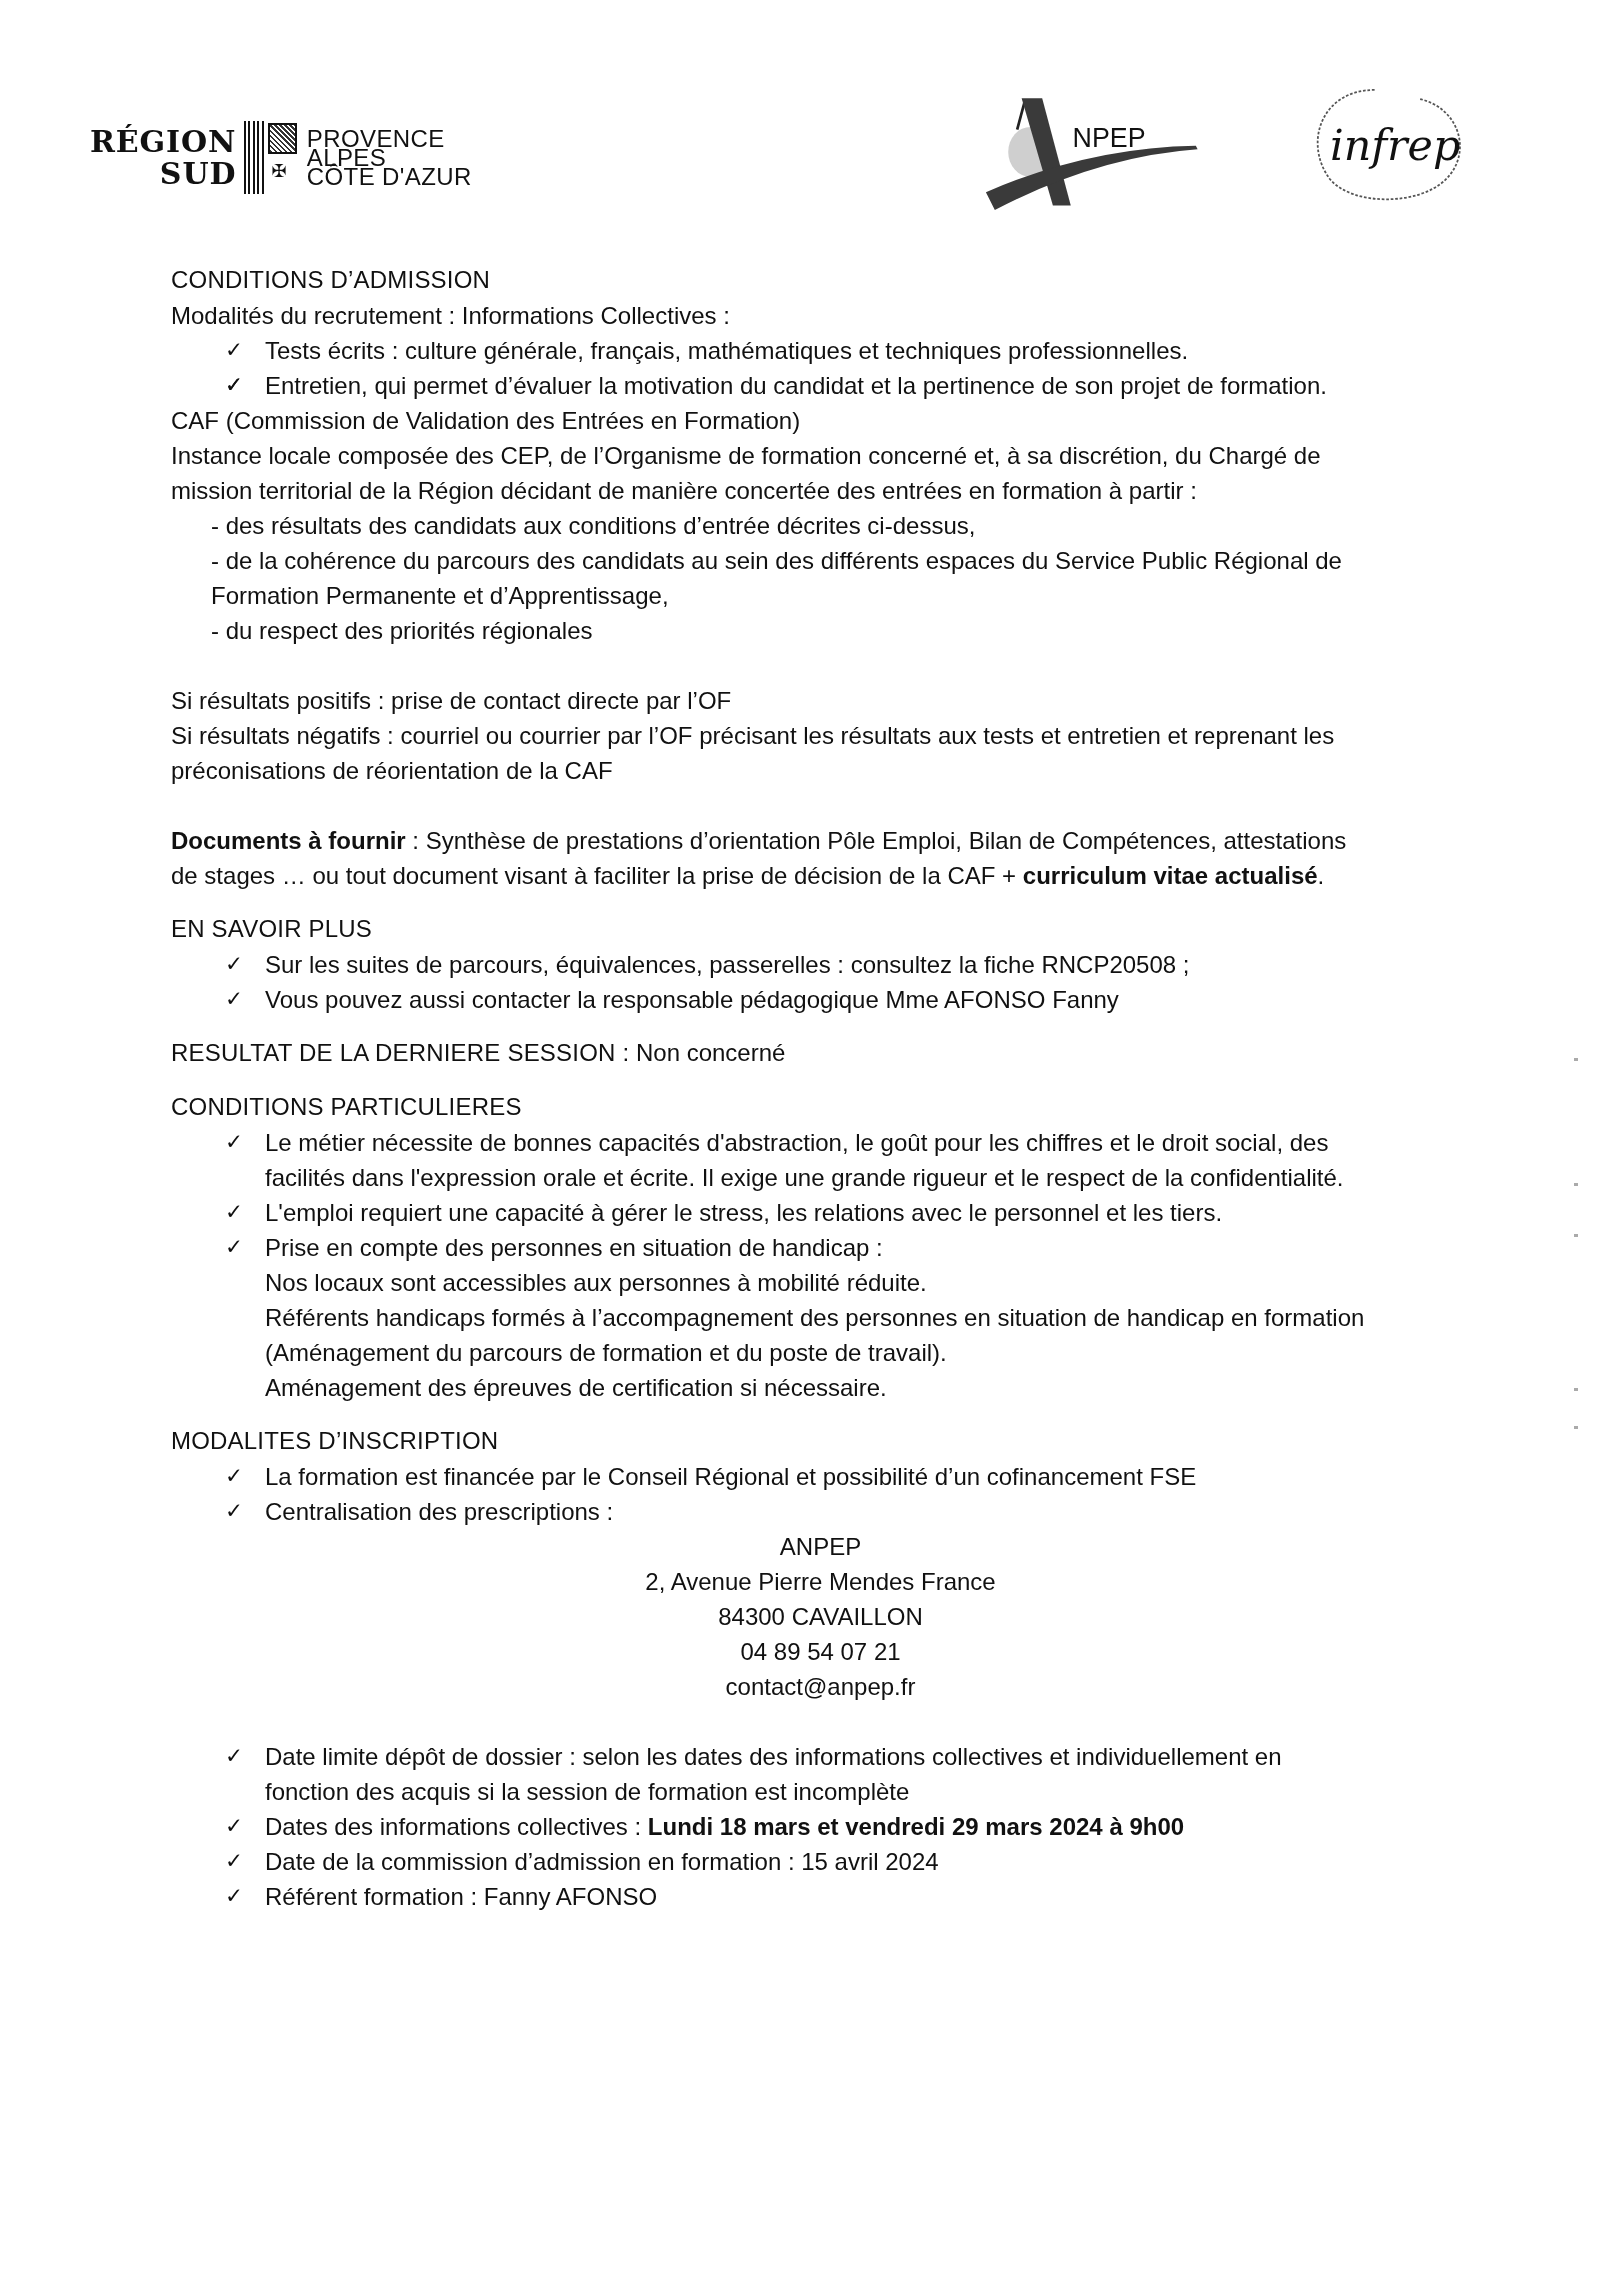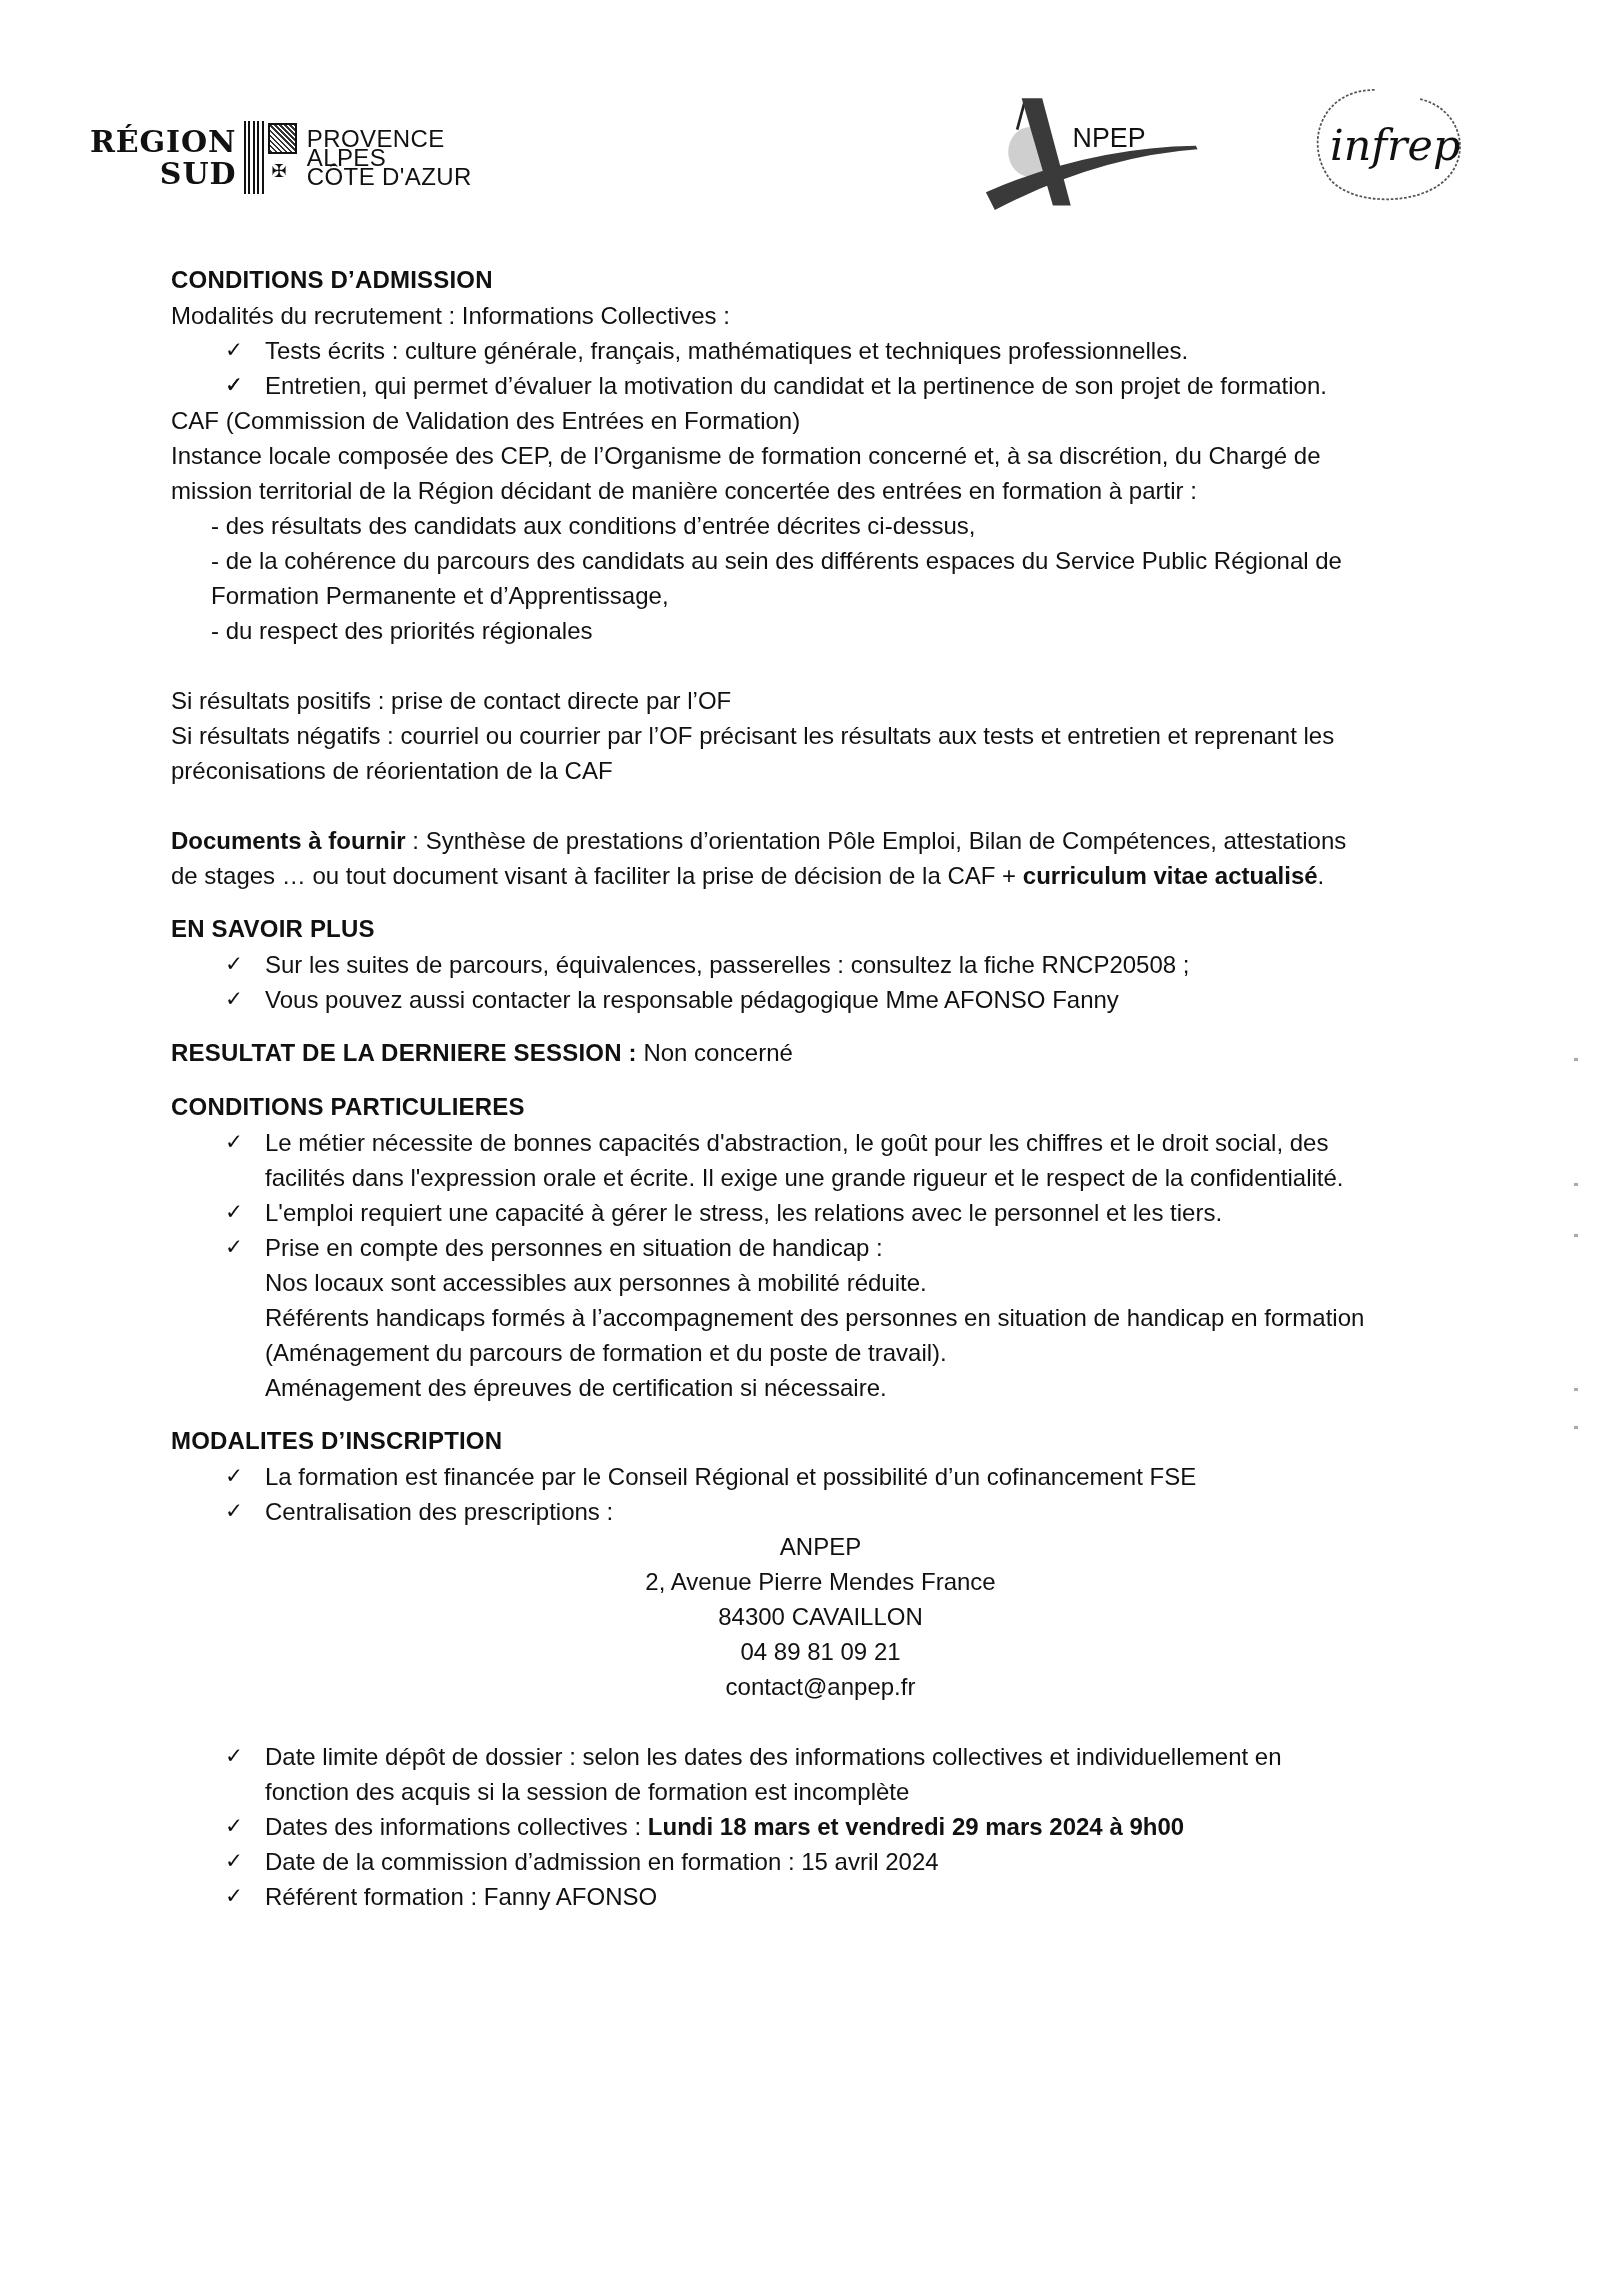--- a/index.html
+++ b/index.html
@@ -17,21 +17,21 @@
   .region-emblem .shield { width: 32px; height: 73px; border-left: 1.8px solid #111; position: relative; }
   .region-emblem .shield .top { position: absolute; left: 3.6px; top: 1.8px; width: 25px; height: 27px; border: 2.7px solid #111; background: repeating-linear-gradient(45deg, #333 0 1.8px, #fff 1.8px 3.6px); }
   .region-emblem .shield .bot { position: absolute; left: 7.2px; top: 41px; width: 18px; height: 18px; font-size: 18px; line-height: 18px; color: #111; }
   .region-names { font-size: 24px; line-height: 19px; color: #111; letter-spacing: 0.4px; }
 
   .logo-anpep { position: absolute; left: 981px; top: 76px; width: 251px; height: 134px; }
   .logo-infrep { position: absolute; left: 1303px; top: 81px; width: 170px; height: 125px; }
 
   
   .content { position: absolute; left: 171px; top: 262px; width: 1299px; font-size: 24px; line-height: 35px; }
-  .h { font-weight: bold; font-size: 24px; line-height: 36px; letter-spacing: 0.2px; }
+  .h { font-weight: normal; font-size: 24px; line-height: 36px; letter-spacing: 0.2px; }
   .it { }
   .b { font-weight: bold; }
   .row { position: relative; white-space: nowrap; }
   .check-item { position: relative; padding-left: 94px; }
   .check-item .ck { position: absolute; left: 54px; top: 0; font-size: 21.5px; }
   .cont { padding-left: 94px; }
   .dash { padding-left: 40px; }
   .dash2 { padding-left: 40px; }
   .center { text-align: center; padding-right: 0; }
   .gap { height: 35px; }
@@ -116,21 +116,21 @@
     <div class="row cont">(Aménagement du parcours de formation et du poste de travail).</div>
     <div class="row cont">Aménagement des épreuves de certification si nécessaire.</div>
     <div class="gap-s"></div>
 
     <div class="row h">MODALITES D’INSCRIPTION</div>
     <div class="row check-item"><span class="ck">✓</span><span>La formation est financée par le Conseil Régional et possibilité d’un cofinancement FSE</span></div>
     <div class="row check-item"><span class="ck">✓</span><span>Centralisation des prescriptions :</span></div>
     <div class="row center">ANPEP</div>
     <div class="row center">2, Avenue Pierre Mendes France</div>
     <div class="row center">84300 CAVAILLON</div>
-    <div class="row center">04 89 81 09 21</div>
+    <div class="row center">04 89 54 07 21</div>
     <div class="row center">contact@anpep.fr</div>
     <div class="gap"></div>
     <div class="row check-item"><span class="ck">✓</span><span>Date limite dépôt de dossier : selon les dates des informations collectives et individuellement en</span></div>
     <div class="row cont">fonction des acquis si la session de formation est incomplète</div>
     <div class="row check-item"><span class="ck">✓</span><span>Dates des informations collectives : </span><span class="b">Lundi 18 mars et vendredi 29 mars 2024 à 9h00</span></div>
     <div class="row check-item"><span class="ck">✓</span><span>Date de la commission d’admission en formation : 15 avril 2024</span></div>
     <div class="row check-item"><span class="ck">✓</span><span>Référent formation : Fanny AFONSO</span></div>
   </div>
 
   <div class="scanmark" style="left:1574px;top:1058px;"></div>

